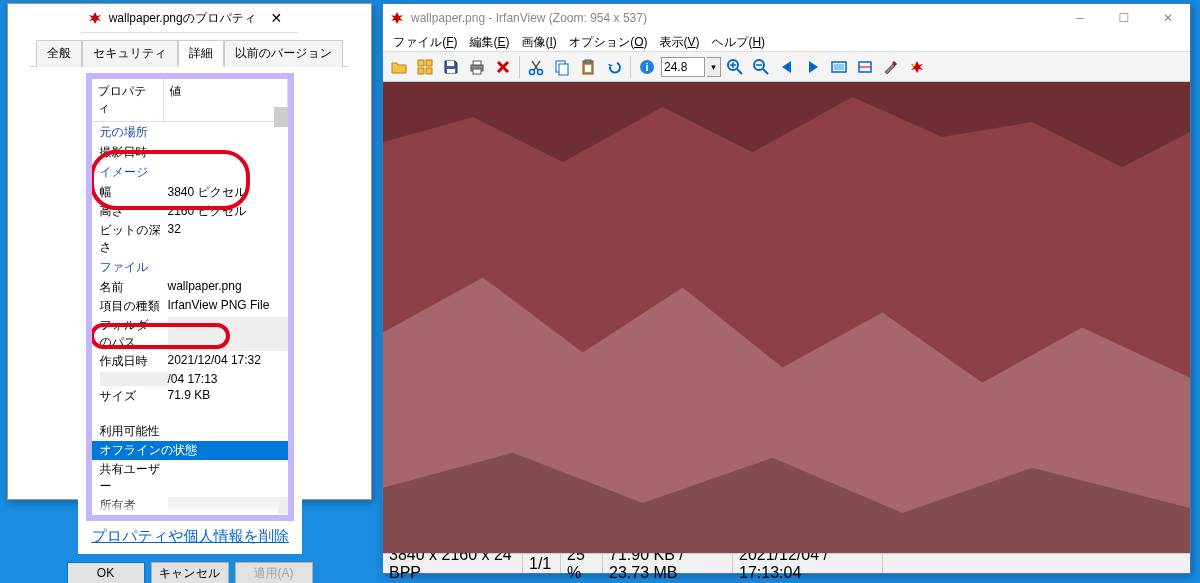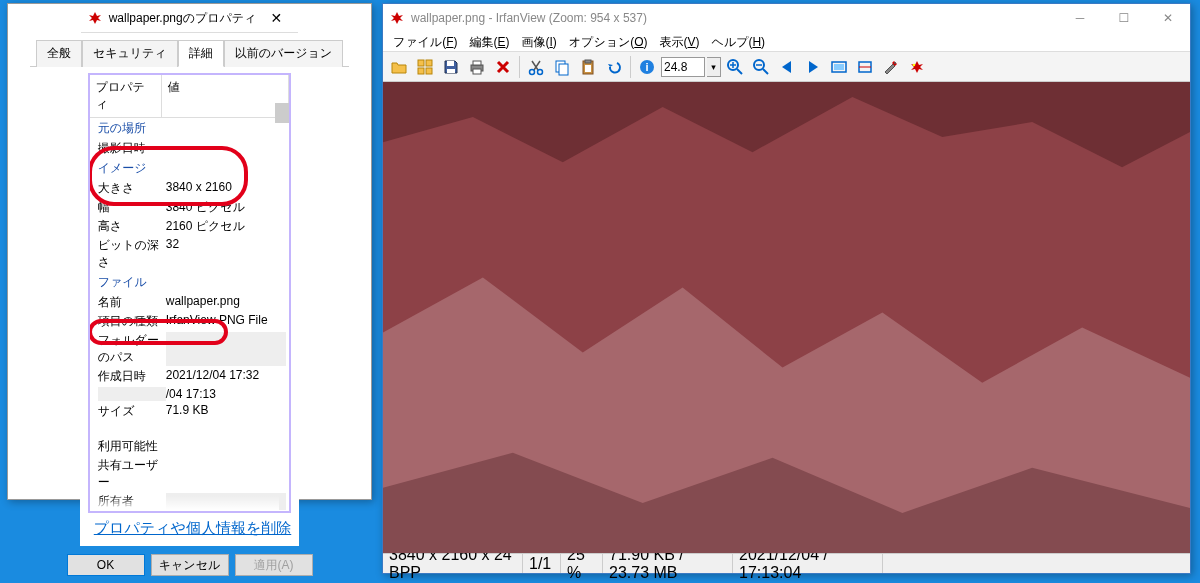--- a/index.html
+++ b/index.html
@@ -10,21 +10,21 @@
 .props-titlebar { height: 30px; background: #fff; display: flex; align-items: center; padding: 0 2px 0 6px; border-bottom: 1px solid #ddd; }
 .props-titlebar .icon-app { width: 16px; height: 16px; margin-right: 6px; }
 .props-titlebar .title { font-size: 12px; color: #000; flex: 1; }
 .props-titlebar .close-btn { width: 40px; height: 28px; display: flex; align-items: center; justify-content: center; font-size: 14px; cursor: pointer; }
 
 .tabs-row { display: flex; padding: 6px 6px 0 6px; background: #fff; border-bottom: 1px solid #ccc; }
 .tab { font-size: 12px; padding: 4px 10px; border: 1px solid #ccc; border-bottom: none; background: #f4f4f4; margin-right: 0px; cursor: pointer; position: relative; top: 1px; }
 .tab.active { background: #fff; border-bottom: 1px solid #fff; }
 
 .props-body { flex: 1; padding: 6px 8px 6px 8px; background: #fff; display: flex; flex-direction: column; }
-.prop-list-wrap { border: 2px solid #c4b5fd; flex: 1; overflow: hidden; position: relative; }
+.prop-list-wrap { border: 6px solid #c4b5fd; flex: 1; overflow: hidden; position: relative; }
 .prop-header { display: flex; border-bottom: 1px solid #ddd; background: #fff; font-size: 12px; }
 .prop-header .col { padding: 4px 6px; border-right: 1px solid #ddd; }
 .col-name { width: 72px; }
 .col-val { flex: 1; }
 .prop-rows { font-size: 12px; overflow-y: auto; }
 .section-label { color: #1a4ea8; padding: 2px 8px; }
 .prow { display: flex; padding: 1px 0 1px 8px; }
 .prow .pn { width: 68px; }
 .prow .pv { flex: 1; }
 .prow.selected { background: #0078d7; color: #fff; }
@@ -99,24 +99,20 @@
         <div class="col col-val">値</div>
       </div>
       <div class="prop-rows">
         <div class="section-label">元の場所</div>
         <div class="prow">
             <span class="pn">撮影日時</span>
             <span class="pv"></span>
           </div>
         <div class="section-label">イメージ</div>
         <div class="prow">
-            <span class="pn">大きさ</span>
-            <span class="pv">3840 x 2160</span>
-          </div>
-        <div class="prow">
             <span class="pn">幅</span>
             <span class="pv">3840 ピクセル</span>
           </div>
         <div class="prow">
             <span class="pn">高さ</span>
             <span class="pv">2160 ピクセル</span>
           </div>
         <div class="prow">
             <span class="pn">ビットの深さ</span>
             <span class="pv">32</span>
@@ -145,20 +141,24 @@
         <div class="prow">
             <span class="pn">サイズ</span>
             <span class="pv">71.9 KB</span>
           </div>
         <div class="prow">
             <span class="pn">&nbsp;</span>
             <span class="pv"></span>
           </div>
         <div class="prow">
             <span class="pn">利用可能性</span>
+            <span class="pv"></span>
+          </div>
+        <div class="prow selected">
+            <span class="pn" style="width:auto">オフラインの状態</span>
             <span class="pv"></span>
           </div>
         <div class="prow">
             <span class="pn">共有ユーザー</span>
             <span class="pv"></span>
           </div>
         <div class="prow redacted">
             <span class="pn">所有者</span>
             <span class="pv">&nbsp;</span>
           </div>

